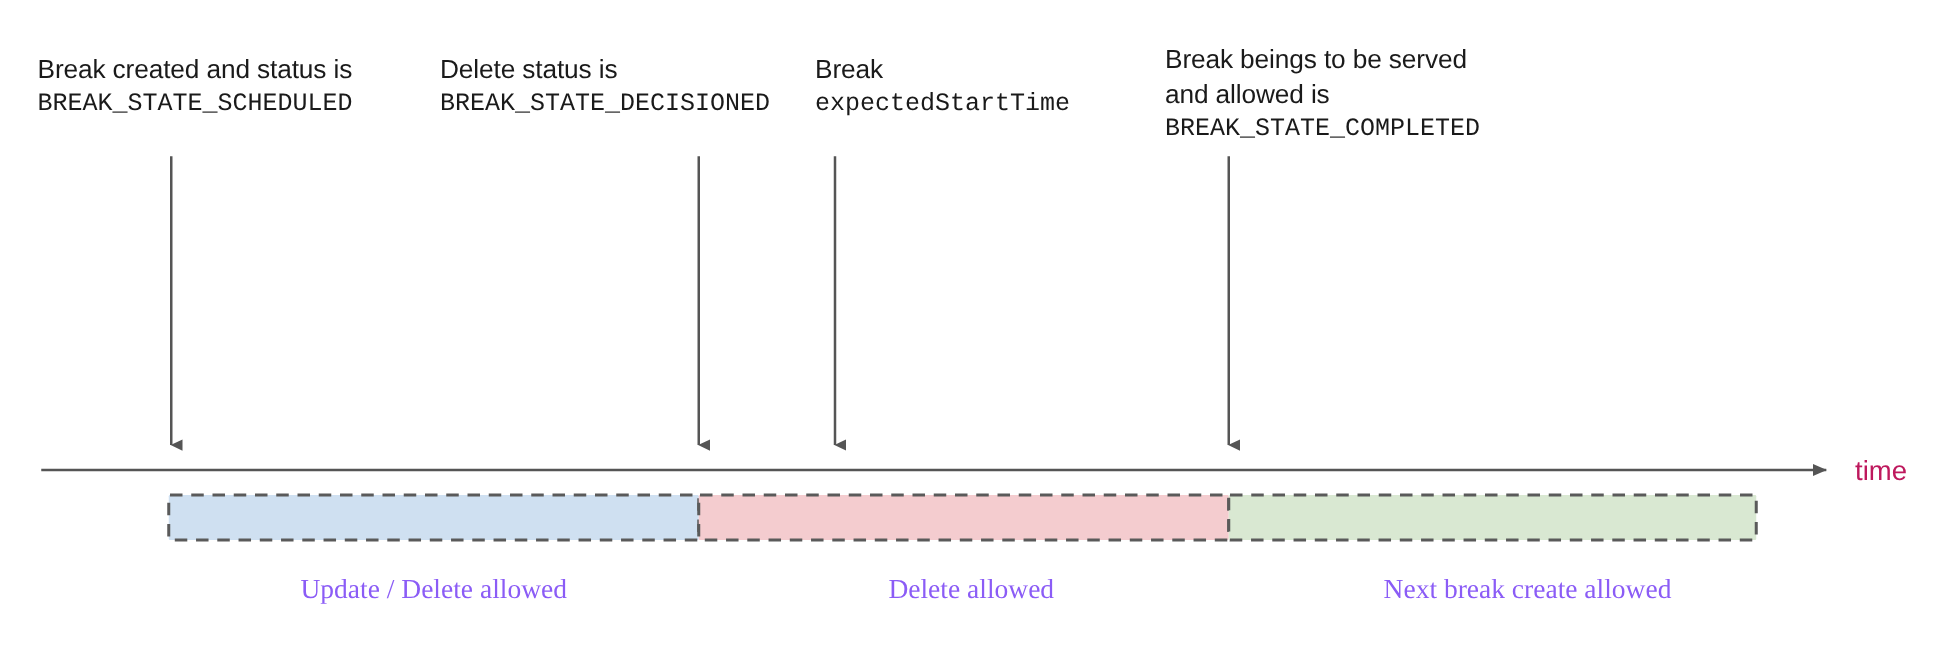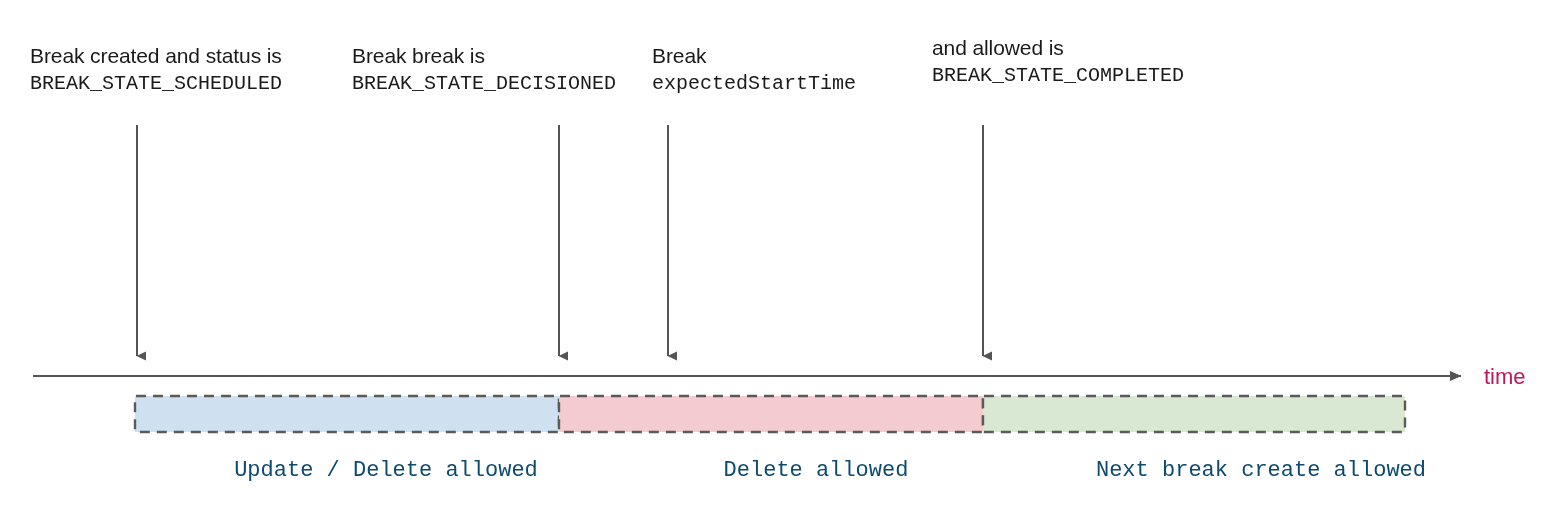--- a/index.html
+++ b/index.html
@@ -67,53 +67,53 @@
     top: 364px;
     font-family: "Liberation Sans", sans-serif;
     font-size: 22px;
     color: #be185d;
   }
 
   
   .phase-caption {
     position: absolute;
     top: 458px;
-    font-family: Liberation Mono, monospace;
+    font-family: Liberation Serif, serif;
     font-size: 22px;
-    color: #0c4a6e;
+    color: #8b5cf6;
     text-align: center;
     white-space: nowrap;
     transform: translateX(-50%);
-    margin-left: 39px;
   }
   .cap-1 { left: 347px; }
   .cap-2 { left: 777px; }
   .cap-3 { left: 1222px; }
 </style>
 </head>
 <body>
 
 <div id="stage">
 
   <div class="annotation ann-1">
     <span class="plain">Break created and status is</span>
     <span class="mono">BREAK_STATE_SCHEDULED</span>
   </div>
 
   <div class="annotation ann-2">
-    <span class="plain">Break break is</span>
+    <span class="plain">Delete status is</span>
     <span class="mono">BREAK_STATE_DECISIONED</span>
   </div>
 
   <div class="annotation ann-3">
     <span class="plain">Break</span>
     <span class="mono">expectedStartTime</span>
   </div>
 
   <div class="annotation ann-4">
+    <span class="plain">Break beings to be served</span>
     <span class="plain">and allowed is</span>
     <span class="mono">BREAK_STATE_COMPLETED</span>
   </div>
 
   <svg id="vector" viewBox="0 0 1558 520" width="1558" height="520">
     <defs>
       <marker id="downhead" markerWidth="10" markerHeight="10" refX="5" refY="9" orient="auto" markerUnits="userSpaceOnUse">
         <path d="M0.5,0 L9.5,0 L5,9.5 Z" fill="#555555"></path>
       </marker>
       <marker id="righthead" markerWidth="12" markerHeight="11" refX="11" refY="5.5" orient="auto" markerUnits="userSpaceOnUse">

